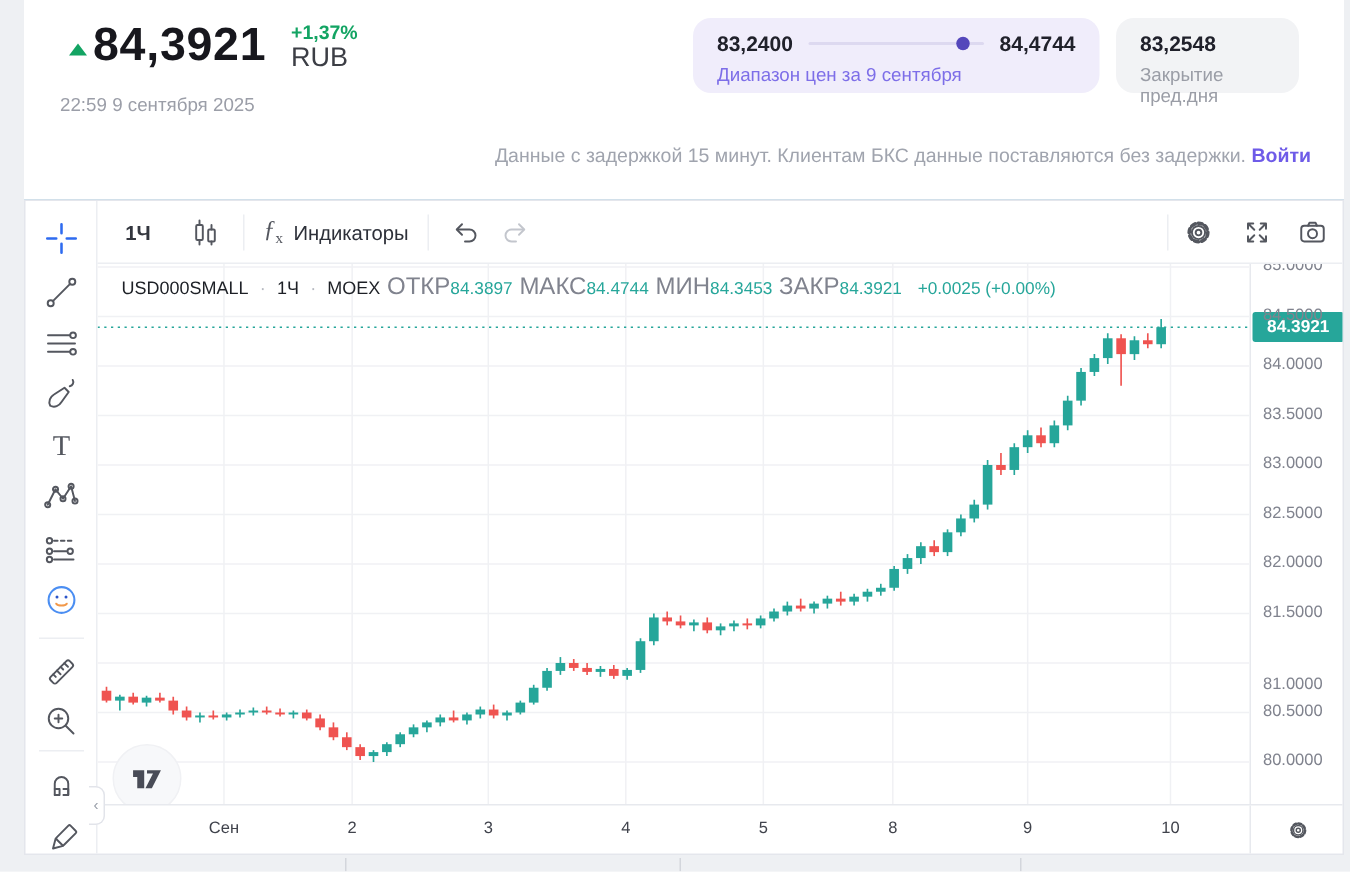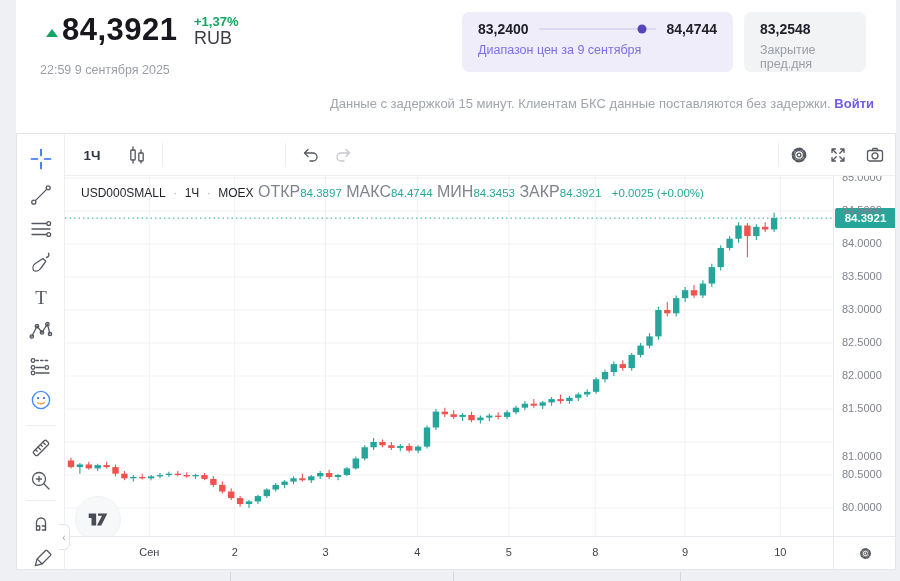--- a/index.html
+++ b/index.html
@@ -12,21 +12,21 @@
   .hdr { position:absolute; left:0; top:0; right:0; height:133px; background:#fff; }
   .tri-up { position:absolute; left:30px; top:29px; width:0; height:0;
             border-left:6px solid transparent; border-right:6px solid transparent;
             border-bottom:8px solid #13a463; }
   .big-price { position:absolute; left:46px; top:12px; font-size:31px; font-weight:bold; color:#17171d; letter-spacing:.5px; }
   .chg-col { position:absolute; left:178px; top:15px; line-height:14px; }
   .chg-pct { font-size:13px; font-weight:bold; color:#13a463; }
   .chg-cur { font-size:18px; color:#3c3e45; margin-top:2px; }
   .stamp { position:absolute; left:24px; top:63px; font-size:12.5px; color:#9b9ea8; }
 
-  .card { position:absolute; top:12px; height:60px; border-radius:7px; }
+  .card { position:absolute; top:12px; height:50px; border-radius:12px; }
   .range-card { left:446px; width:271px; background:#f0edfb; }
   .close-card { left:728px; width:122px; background:#f2f3f5; }
   .card-row { position:absolute; left:16px; right:16px; top:9px; height:16px; display:flex; align-items:center; }
   .rng-val { font-size:14px; color:#20212b; font-weight:bold; }
   .rng-track { flex:1; height:2px; background:#ddd9f0; margin:0 10px; position:relative; border-radius:2px; }
   .rng-dot { position:absolute; top:50%; width:9px; height:9px; border-radius:50%; background:#5447bb; transform:translate(-50%,-50%); }
   .card-label { position:absolute; left:16px; top:31px; font-size:12.5px; }
   .range-card .card-label { color:#7d6ee8; }
   .close-card .card-label { color:#9a9da6; }
   .close-val { position:absolute; left:16px; top:9px; font-size:14px; font-weight:bold; color:#20212b; }
@@ -120,20 +120,24 @@
       <div class="tbar">
         <div class="tb-btn intv" style="left:8px;width:38px;">1Ч</div>
         <div class="tb-btn" style="left:52px;width:40px;">
           <svg class="icn" width="20" height="20" viewBox="0 0 20 20">
             <path d="M6 2v3M6 15v3M14 5v3M14 16v2"></path>
             <rect x="3.8" y="5" width="4.4" height="10" rx="0.8"></rect>
             <rect x="11.8" y="8" width="4.4" height="8" rx="0.8"></rect>
           </svg>
         </div>
         <div class="tb-sep" style="left:97px;"></div>
+        <div class="tb-btn" style="left:103px;width:112px;">
+          <span class="fxg">ƒ<sub>x</sub></span>
+          <span class="ind-lbl">Индикаторы</span>
+        </div>
         <div class="tb-sep" style="left:220px;"></div>
         <div class="tb-btn" style="left:228px;width:34px;">
           <svg class="icn" width="20" height="20" viewBox="0 0 20 20">
             <path d="M5 8h8a4 4 0 0 1 0 8h-3"></path>
               <path d="M8 4.5L4.5 8L8 11.5"></path>
           </svg>
         </div>
         <div class="tb-btn" style="left:262px;width:34px;">
           <svg class="icn dis" width="20" height="20" viewBox="0 0 20 20">
             <path d="M15 8H7a4 4 0 0 0 0 8h3"></path>

